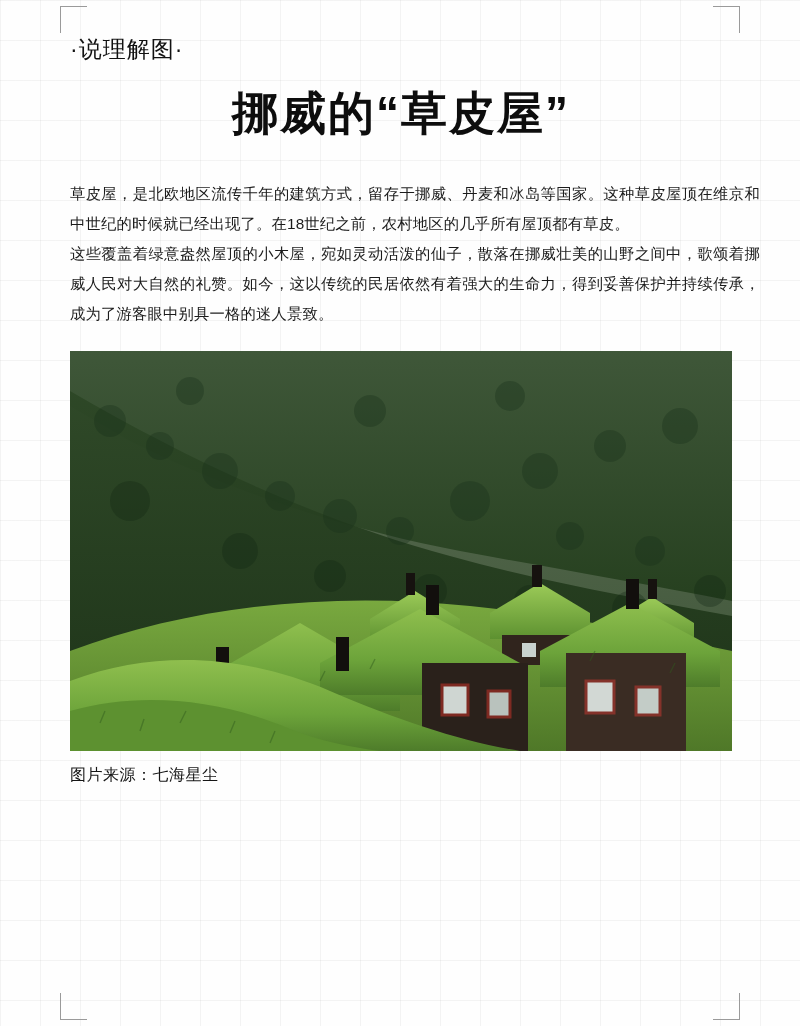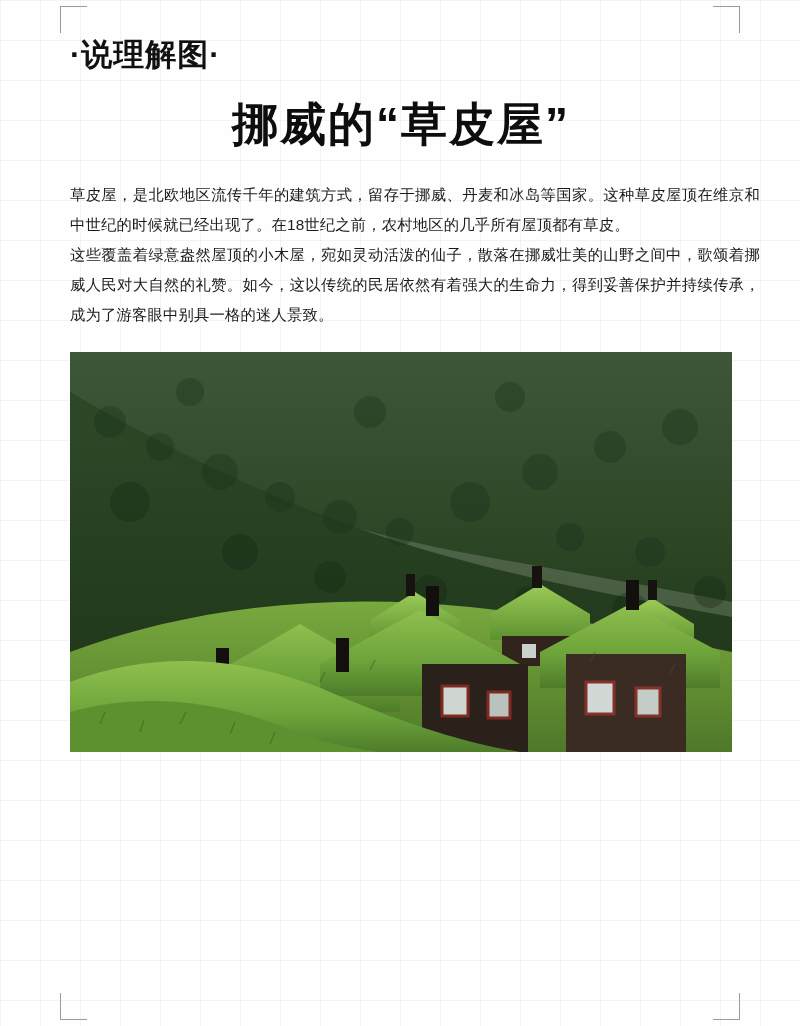--- a/index.html
+++ b/index.html
@@ -36,36 +36,36 @@
   .crop-br { right: 60px; bottom: 6px; border-right: 1.5px solid #9a9a9a; border-bottom: 1.5px solid #9a9a9a; }
 
   .content {
     position: absolute;
     left: 70px;
     top: 0;
     width: 690px;
   }
   .kicker {
     margin-top: 34px;
-    font-size: 31px;
-    font-weight: 700;
+    font-size: 23px;
+    font-weight: 400;
     letter-spacing: 1px;
     color: #111;
   }
   .headline {
     margin-top: 18px;
     text-align: center;
     font-size: 46px;
     font-weight: 700;
     letter-spacing: 2px;
     color: #0d0d0d;
     padding-right: 28px;
   }
   .body-copy {
-    margin-top: 24px;
+    margin-top: 34px;
     font-size: 15.3px;
     line-height: 30px;
     color: #1b1b1b;
     text-align: justify;
     letter-spacing: 0.2px;
   }
   .body-copy p {
     margin: 0 0 0 0;
   }
   .figure {
@@ -216,15 +216,16 @@
             <path d="M200,392 l5,-12"></path>
             <path d="M250,330 l5,-10"></path>
           <path d="M300,318 l5,-10"></path>
             <path d="M520,310 l5,-10"></path>
             <path d="M600,322 l5,-10"></path>
         </g>
       </svg>
     </div>
 
 
+    <div class="source">图片来源：七海星尘</div>
 
   </div>
 </div>
 
 </body></html>

